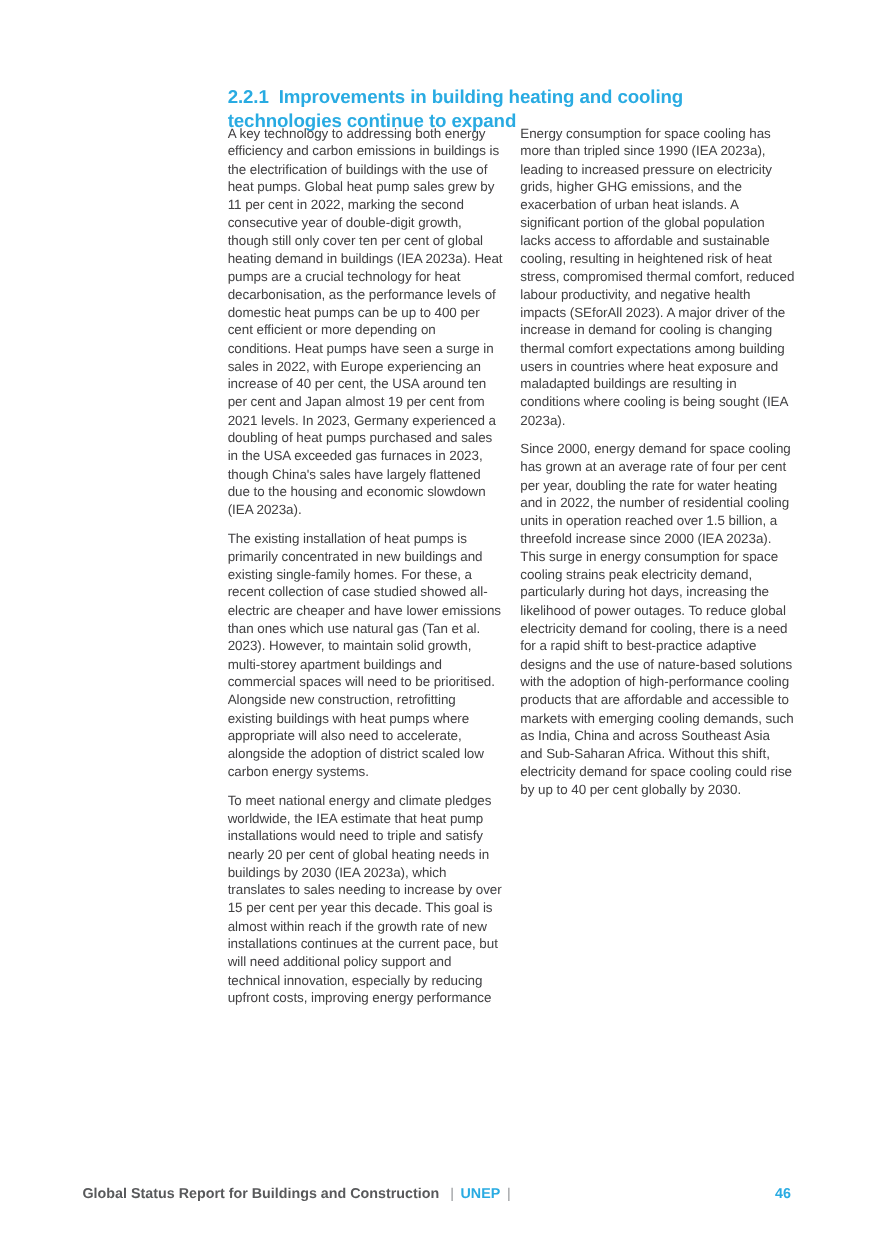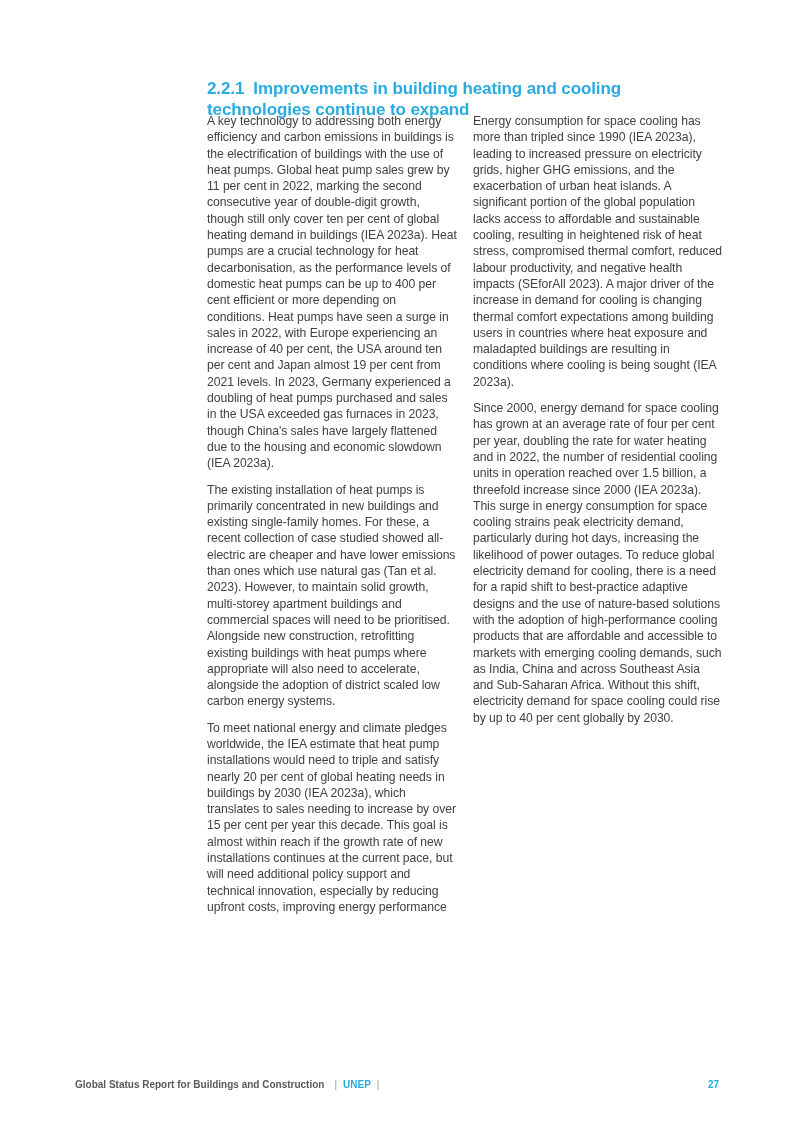--- a/index.html
+++ b/index.html
@@ -43,21 +43,21 @@
   .col p {
     margin: 0 0 10px 0;
   }
   .footer {
     position: absolute;
     left: 75px;
     right: 74px;
     top: 1078px;
     display: flex;
     align-items: baseline;
-    font-size: 10px;
+    font-size: 13px;
     line-height: 13px;
     white-space: nowrap;
   }
   .footer .report-title {
     font-weight: bold;
     color: #58595b;
   }
   .footer .alliance {
     color: #939598;
     margin-left: 10px;
@@ -97,16 +97,16 @@
   <div class="col col-right">
     <p>Energy consumption for space cooling has more than tripled since 1990 (IEA 2023a), leading to increased pressure on electricity grids, higher GHG emissions, and the exacerbation of urban heat islands. A significant portion of the global population lacks access to affordable and sustainable cooling, resulting in heightened risk of heat stress, compromised thermal comfort, reduced labour productivity, and negative health impacts (SEforAll 2023). A major driver of the increase in demand for cooling is changing thermal comfort expectations among building users in countries where heat exposure and maladapted buildings are resulting in conditions where cooling is being sought (IEA 2023a).</p>
     <p>Since 2000, energy demand for space cooling has grown at an average rate of four per cent per year, doubling the rate for water heating and in 2022, the number of residential cooling units in operation reached over 1.5 billion, a threefold increase since 2000 (IEA 2023a). This surge in energy consumption for space cooling strains peak electricity demand, particularly during hot days, increasing the likelihood of power outages. To reduce global electricity demand for cooling, there is a need for a rapid shift to best-practice adaptive designs and the use of nature-based solutions with the adoption of high-performance cooling products that are affordable and accessible to markets with emerging cooling demands, such as India, China and across Southeast Asia and Sub-Saharan Africa. Without this shift, electricity demand for space cooling could rise by up to 40 per cent globally by 2030.</p>
   </div>
 
   <div class="footer">
     <span class="report-title">Global Status Report for Buildings and Construction</span>
     <span class="sep">|</span>
     <span class="org">UNEP</span>
     <span class="sep2">|</span>
-    <span class="page-num">27</span>
+    <span class="page-num">46</span>
   </div>
 
 </div>
 
 </body></html>

